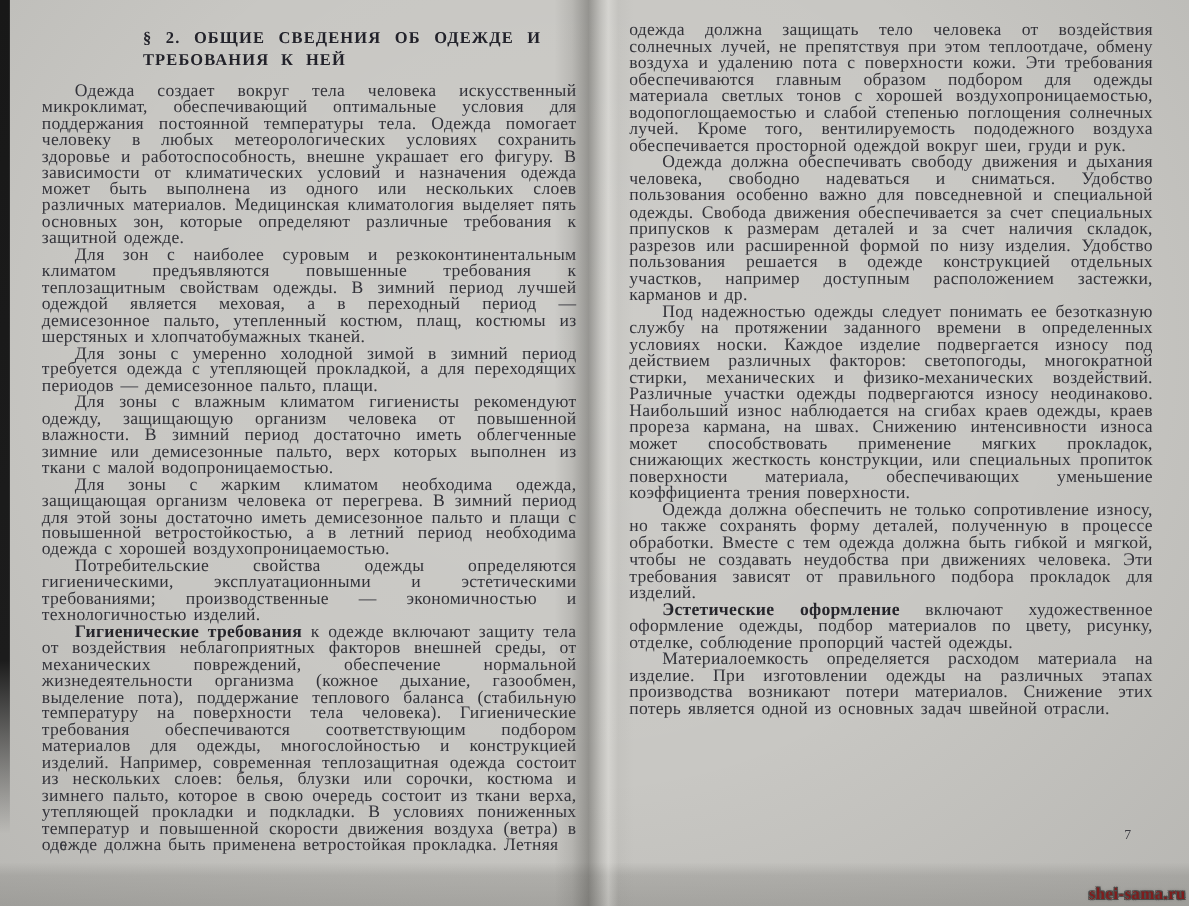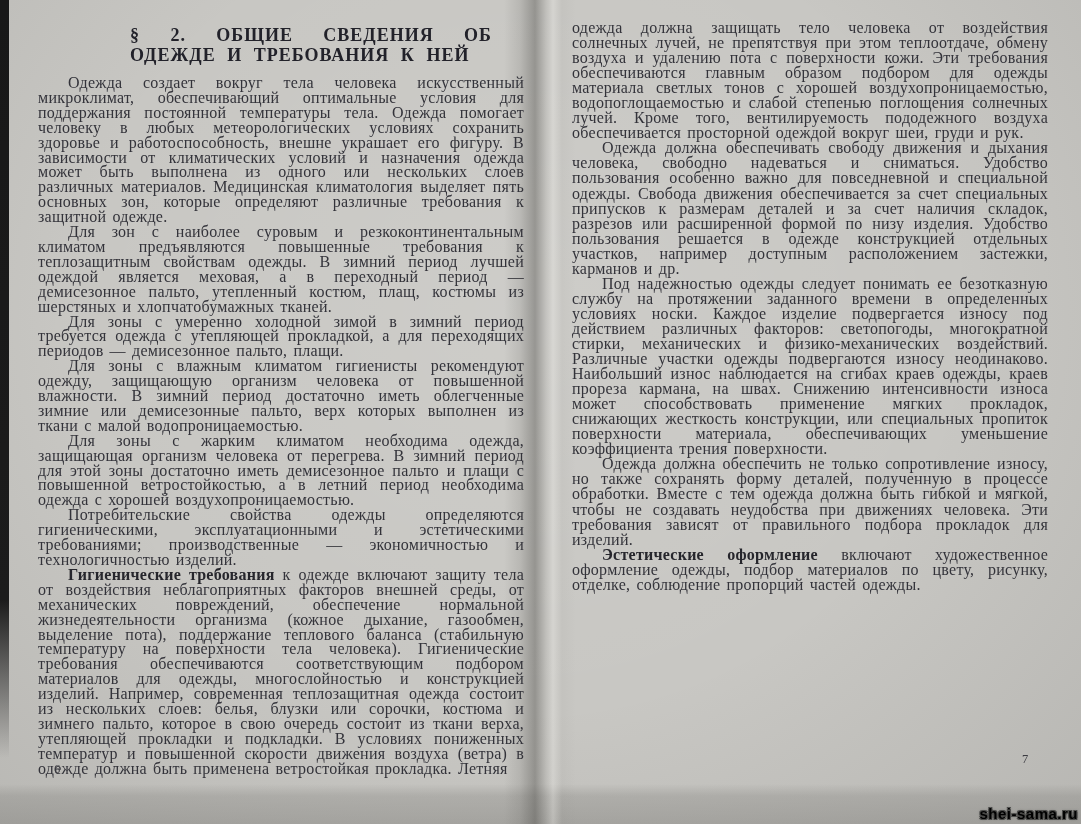--- a/index.html
+++ b/index.html
@@ -56,21 +56,21 @@
 
   
   .page-left {
     position: absolute;
     left: 38px; top: 26px;
     width: 486px;
     color: #33333a;
   }
   .heading {
     font-weight: bold;
-    font-size: 18px;
+    font-size: 15px;
     line-height: 19.5px;
     letter-spacing: 1px;
     word-spacing: 6px;
     color: #22222a;
     margin: 0 0 11px 92px;
     width: 362px;
     text-align: justify;
   }
   .bodytext p {
     margin: 0;
@@ -105,25 +105,25 @@
     position: absolute;
     font-size: 12.5px;
     color: #3c3c42;
   }
   .pagenum-left  { left: 54px;  top: 762px; }
   .pagenum-right { left: 1022px; top: 752px; }
 
   .watermark {
     position: absolute;
     right: 3px; bottom: 2px;
-    font-family: Liberation Sans, sans-serif;
+    font-family: Liberation Serif, serif;
     font-weight: bold;
     font-size: 15px;
     letter-spacing: 0.5px;
-    color: #000000;
+    color: #7f1d1d;
     text-shadow:
       -1px -1px 0 #4c4c4a, 1px -1px 0 #4c4c4a,
       -1px  1px 0 #4c4c4a, 1px  1px 0 #4c4c4a,
       0 0 3px rgba(30,30,28,0.6);
   }
 </style>
 </head>
 <body>
 
 <div class="scan-bg"></div>
@@ -145,19 +145,20 @@
   </div>
 </div>
 
 <div class="page-right">
   <div class="bodytext">
     <p class="noindent"><b class="lead"></b><span>одежда должна защищать тело человека от воздействия солнечных лучей, не препятствуя при этом теплоотдаче, обмену воздуха и удалению пота с поверхности кожи. Эти требования обеспечиваются главным образом подбором для одежды материала светлых тонов с хорошей воздухопроницаемостью, водопоглощаемостью и слабой степенью поглощения солнечных лучей. Кроме того, вентилируемость пододежного воздуха обеспечивается просторной одеждой вокруг шеи, груди и рук.</span></p>
     <p><b class="lead"></b><span>Одежда должна обеспечивать свободу движения и дыхания человека, свободно надеваться и сниматься. Удобство пользования особенно важно для повседневной и специальной одежды. Свобода движения обеспечивается за счет специальных припусков к размерам деталей и за счет наличия складок, разрезов или расширенной формой по низу изделия. Удобство пользования решается в одежде конструкцией отдельных участков, например доступным расположением застежки, карманов и др.</span></p>
     <p><b class="lead"></b><span>Под надежностью одежды следует понимать ее безотказную службу на протяжении заданного времени в определенных условиях носки. Каждое изделие подвергается износу под действием различных факторов: светопогоды, многократной стирки, механических и физико-механических воздействий. Различные участки одежды подвергаются износу неодинаково. Наибольший износ наблюдается на сгибах краев одежды, краев прореза кармана, на швах. Снижению интенсивности износа может способствовать применение мягких прокладок, снижающих жесткость конструкции, или специальных пропиток поверхности материала, обеспечивающих уменьшение коэффициента трения поверхности.</span></p>
     <p><b class="lead"></b><span>Одежда должна обеспечить не только сопротивление износу, но также сохранять форму деталей, полученную в процессе обработки. Вместе с тем одежда должна быть гибкой и мягкой, чтобы не создавать неудобства при движениях человека. Эти требования зависят от правильного подбора прокладок для изделий.</span></p>
     <p><b class="lead">Эстетические оформление</b><span> включают художественное оформление одежды, подбор материалов по цвету, рисунку, отделке, соблюдение пропорций частей одежды.</span></p>
+    <p><b class="lead"></b><span>Материалоемкость определяется расходом материала на изделие. При изготовлении одежды на различных этапах производства возникают потери материалов. Снижение этих потерь является одной из основных задач швейной отрасли.</span></p>
   </div>
 </div>
 
 <div class="pagenum pagenum-left">6</div>
 <div class="pagenum pagenum-right">7</div>
 
 <div class="watermark">shei-sama.ru</div>
 
 </body></html>

